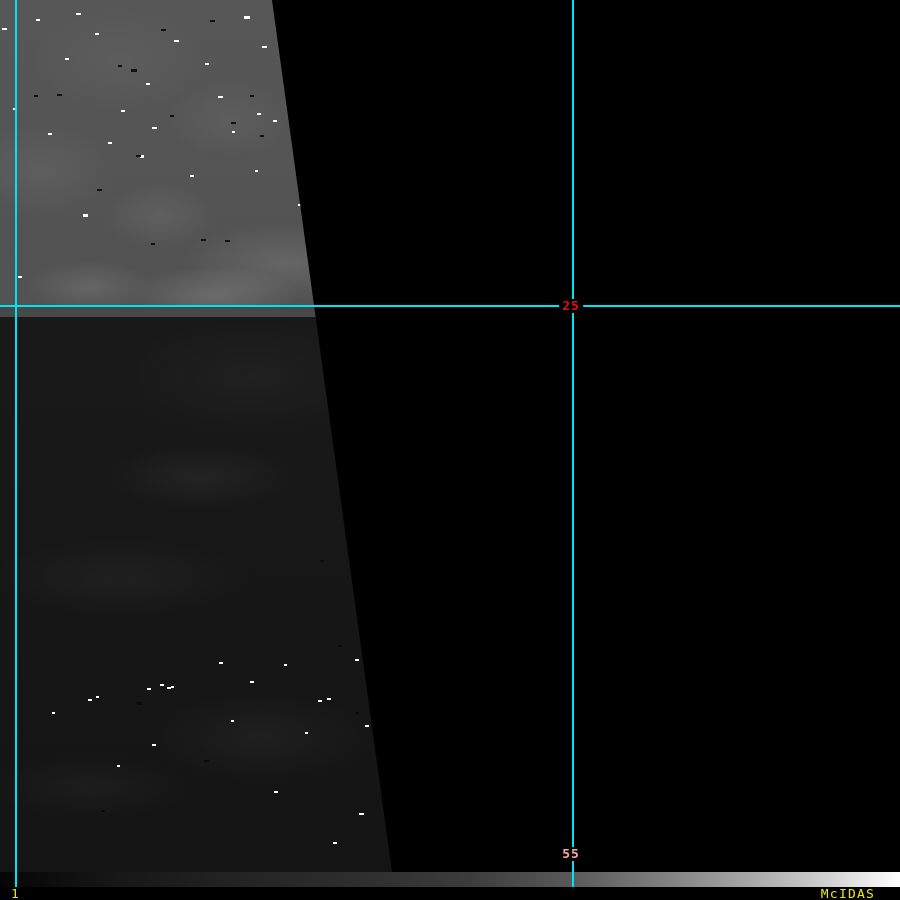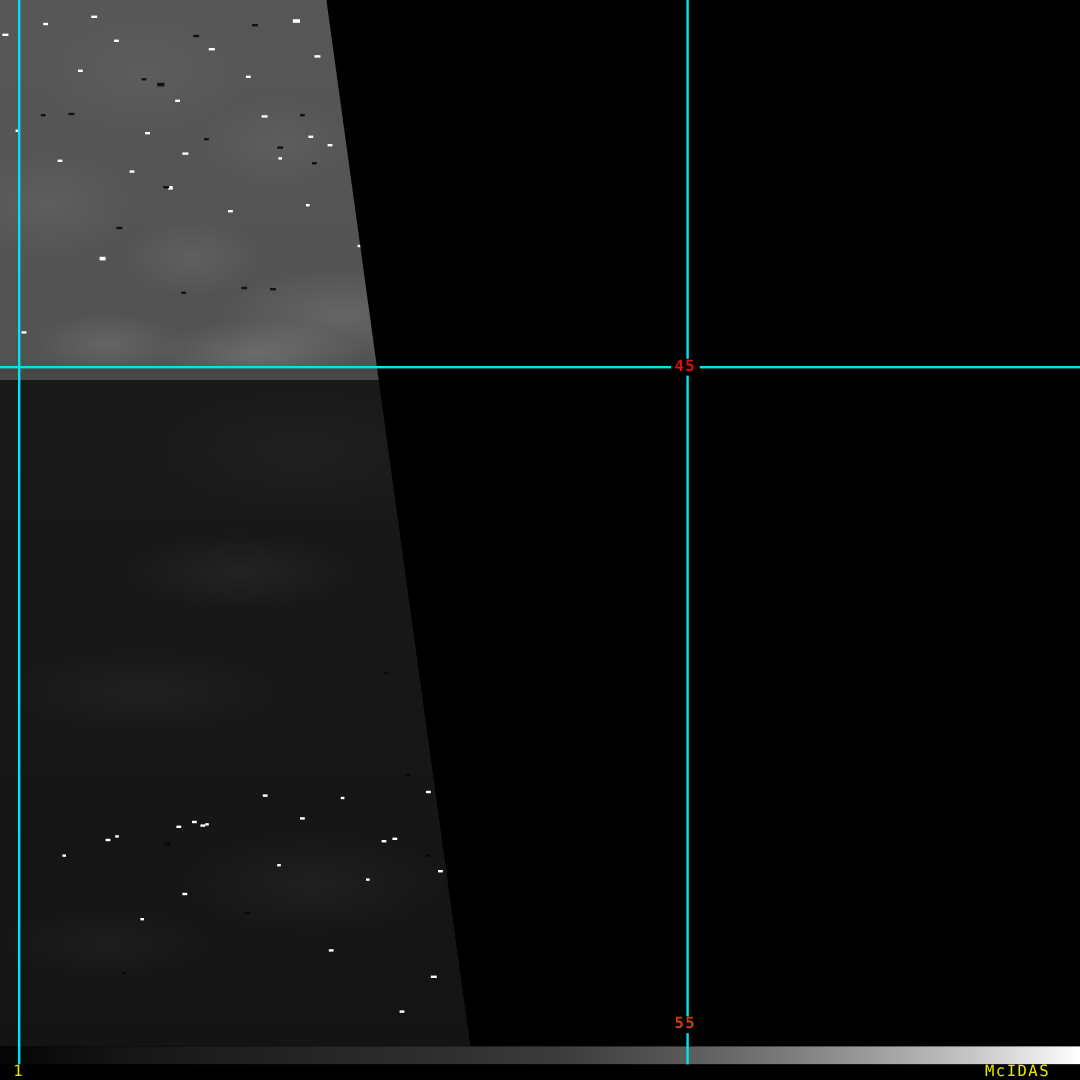--- a/index.html
+++ b/index.html
@@ -142,22 +142,22 @@
         <div class="spk" style="left: 101px; top: 810px; width: 4px; height: 2px; background: rgb(10, 10, 10);"></div>
         <div class="spk" style="left: 320px; top: 560px; width: 4px; height: 2px; background: rgb(10, 10, 10);"></div>
         <div class="spk" style="left: 355px; top: 712px; width: 4px; height: 2px; background: rgb(10, 10, 10);"></div>
       </div>
   </div>
 
   <div id="graticule">
       <div class="gline" style="left: 15px; top: 0px; width: 2px; height: 887px; background: rgb(0, 228, 242);"></div>
       <div class="gline" style="left: 572px; top: 0px; width: 2px; height: 887px; background: rgb(0, 228, 242);"></div>
       <div class="gline" style="left: 0px; top: 305px; width: 900px; height: 2px; background: rgb(0, 228, 242);"></div>
-      <div class="glabel" style="left: 571px; top: 306px; color: rgb(224, 16, 16);">45</div>
-      <div class="glabel" style="left: 571px; top: 854px; color: #c2410c;">55</div>
+      <div class="glabel" style="left: 571px; top: 306px; color: rgb(224, 16, 16);">25</div>
+      <div class="glabel" style="left: 571px; top: 854px; color: #fca5a5;">55</div>
     </div>
 
   <div class="colorbar"></div>
 
   <div class="statusbar">
     <span class="frame" style="color: rgb(232, 232, 0);">1</span>
     <span class="brand" style="color: rgb(232, 232, 0);">McIDAS</span>
   </div>
 
 </div>

